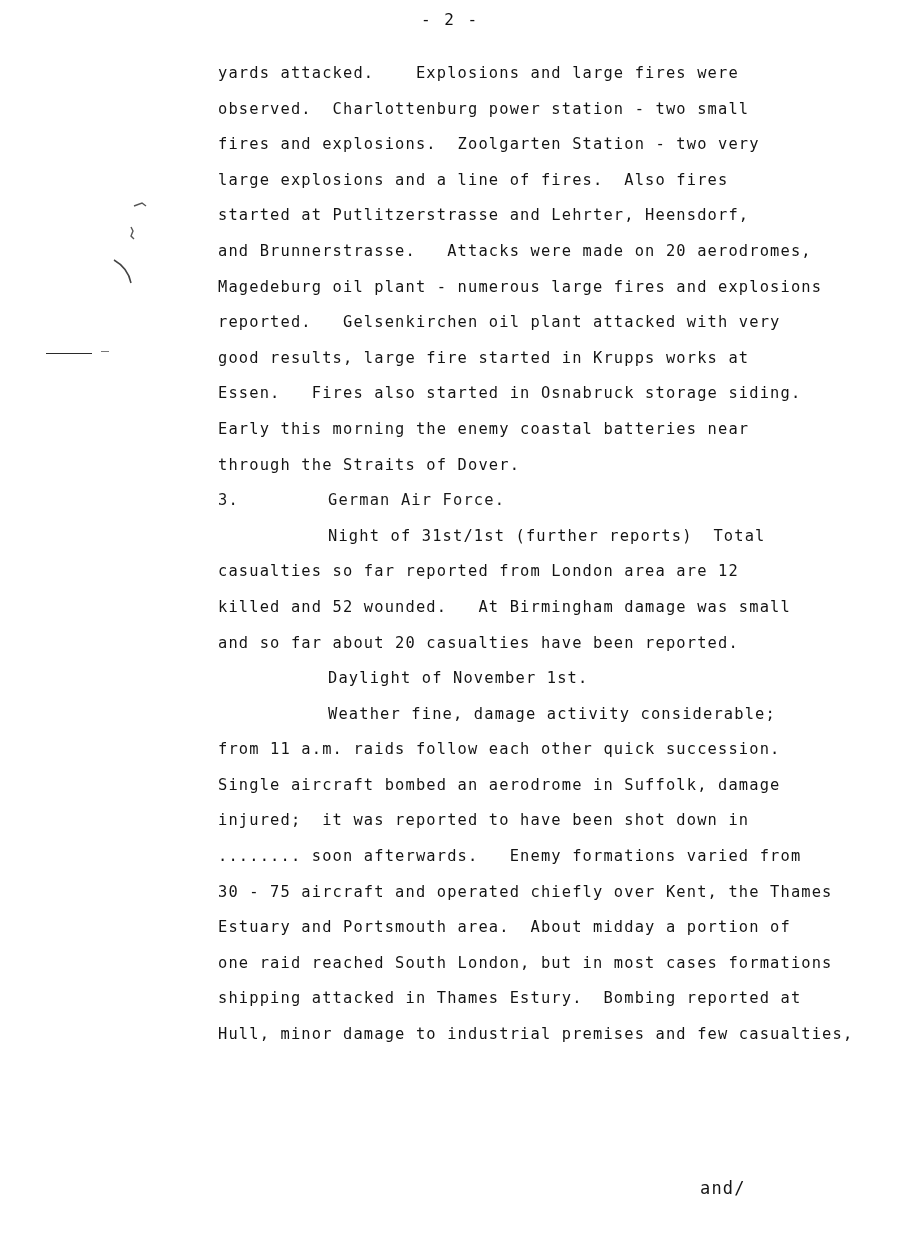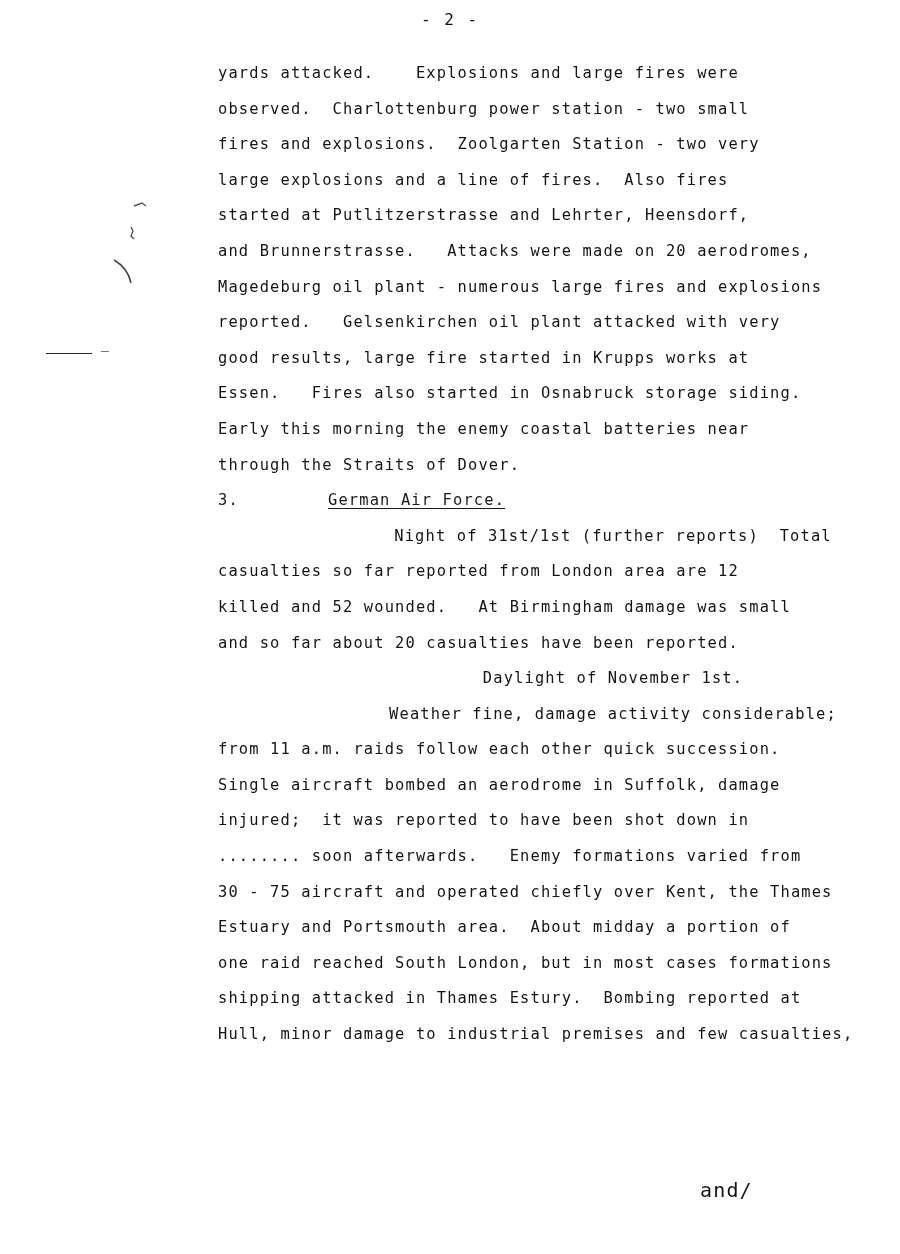--- a/index.html
+++ b/index.html
@@ -39,49 +39,47 @@
   .line {
     height: 35.6px;
     font-size: 15.4px;
     letter-spacing: 1.15px;
     white-space: pre;
     color: #141414;
     line-height: 35.6px;
   }
   .line.indent {
     padding-left: 110px;
-    text-align: center;
   }
   .numbered-line {
     position: relative;
     height: 35.6px;
     line-height: 35.6px;
     font-size: 15.4px;
     letter-spacing: 1.15px;
     white-space: pre;
   }
   .numbered-line .num {
     position: absolute;
     left: 0;
     top: 0;
   }
   .numbered-line .heading {
     position: absolute;
     left: 110px;
     top: 0;
   }
   .heading-underlined {
-    text-decoration: underline;
     text-underline-offset: 3px;
   }
   .catchword {
     position: absolute;
     left: 700px;
     top: 1178px;
-    font-size: 20px;
+    font-size: 17px;
     letter-spacing: 1.15px;
     white-space: pre;
     color: #141414;
   }
   
   .margin-marks {
     position: absolute;
     left: 0;
     top: 0;
     width: 212px;

